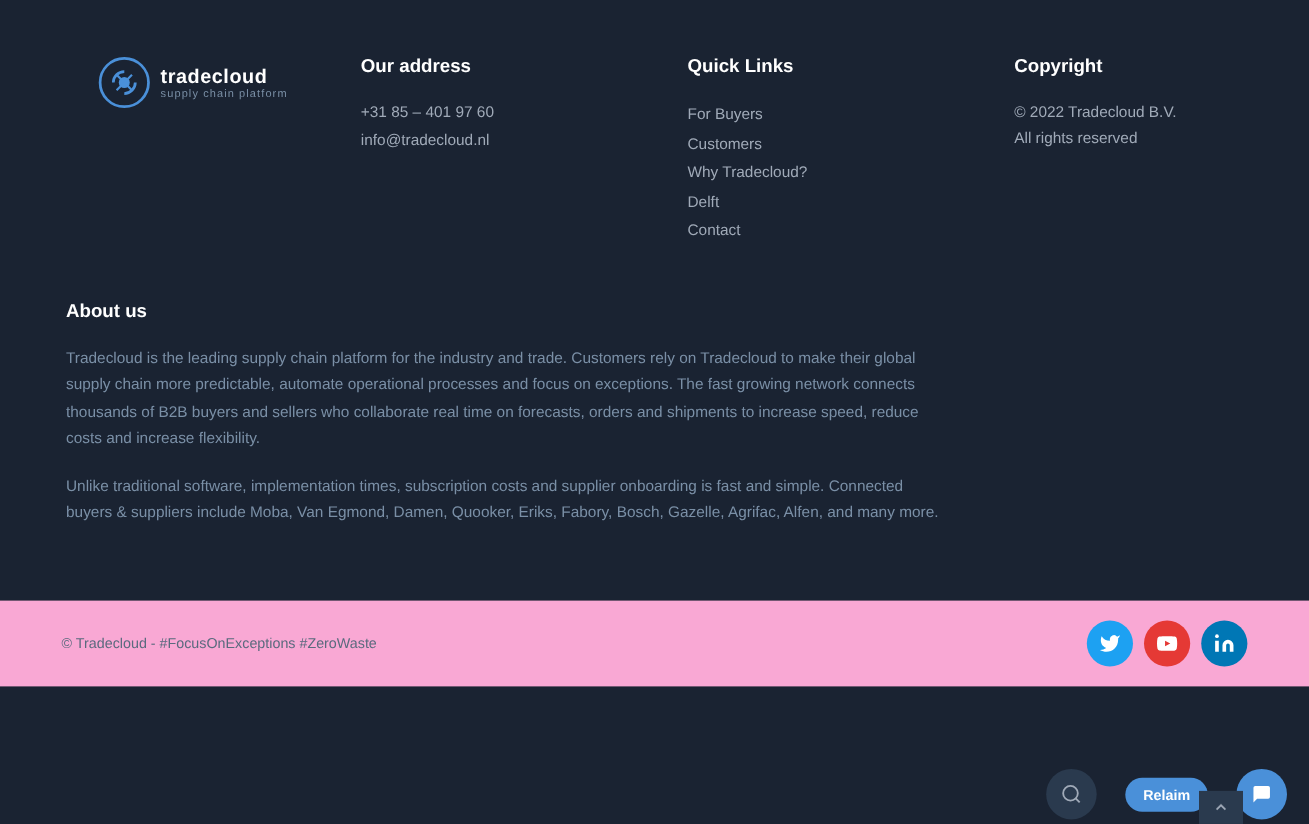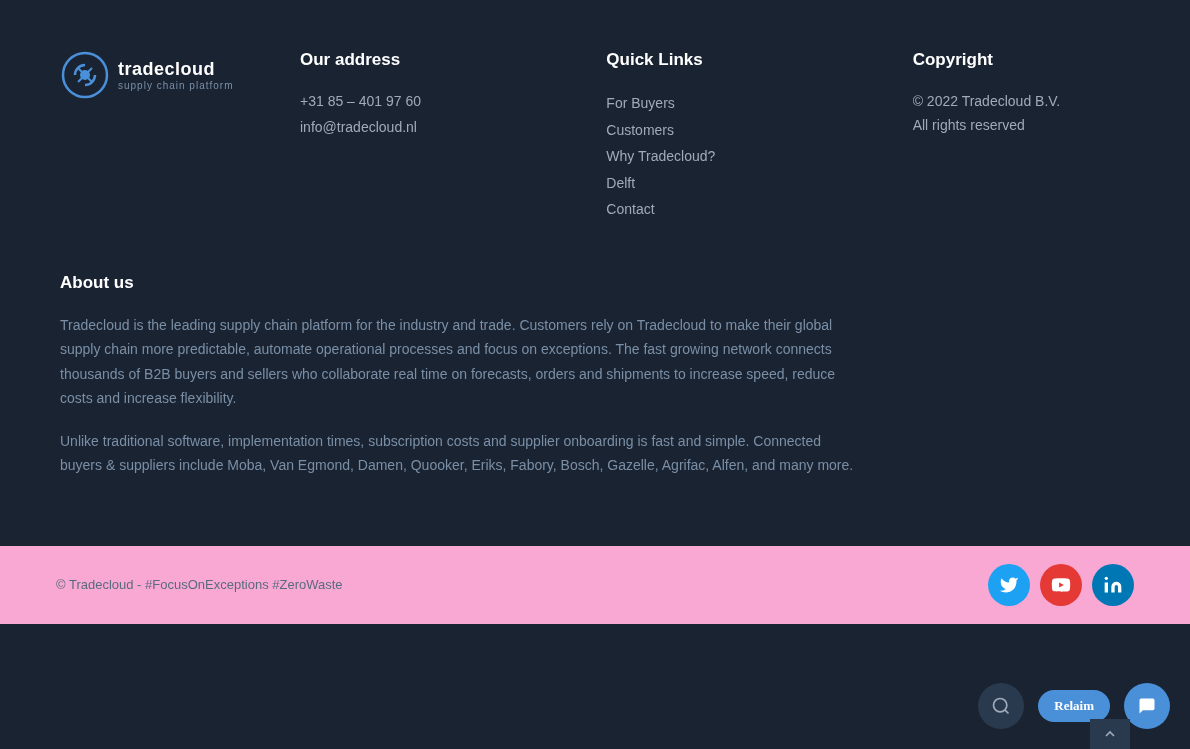--- a/index.html
+++ b/index.html
@@ -7,21 +7,21 @@
       background-color: #1a2332;
       color: #c8d0dc;
       font-family: Arial, sans-serif;
       font-size: 15px;
       min-height: 749px;
       width: 1190px;
     }
 
     .footer-main {
       display: flex;
-      padding: 50px 60px 40px 60px;
+      padding: 50px 60px 40px 88px;
       gap: 40px;
     }
 
     .footer-logo-col {
       width: 200px;
       flex-shrink: 0;
     }
 
     .footer-logo {
       display: flex;
@@ -134,26 +134,25 @@
       font-size: 18px;
       color: #ffffff;
     }
 
     .social-twitter { background-color: #1da1f2; }
     .social-youtube { background-color: #e53935; }
     .social-linkedin { background-color: #0077b5; }
 
     .bottom-widgets {
       position: fixed;
-      bottom: 20px;
+      bottom: 4px;
       right: 20px;
       display: flex;
       align-items: center;
-      gap: 14px;
-      font-family: Liberation Serif, serif;
+      gap: 26px;
     }
 
     .widget-btn {
       width: 46px;
       height: 46px;
       border-radius: 50%;
       display: flex;
       align-items: center;
       justify-content: center;
       cursor: pointer;

